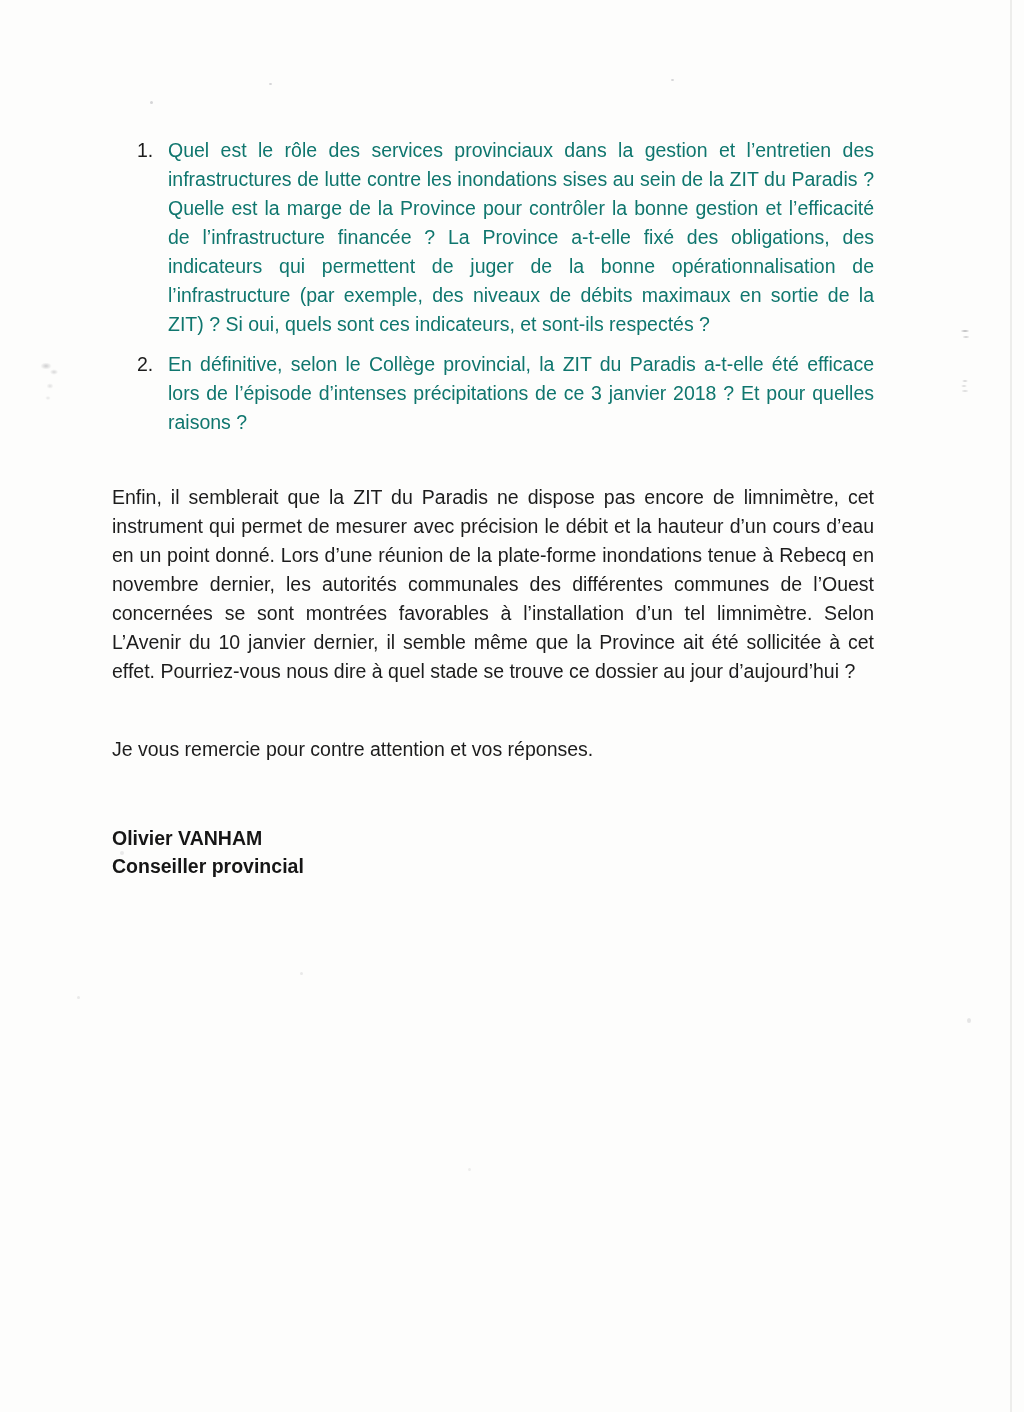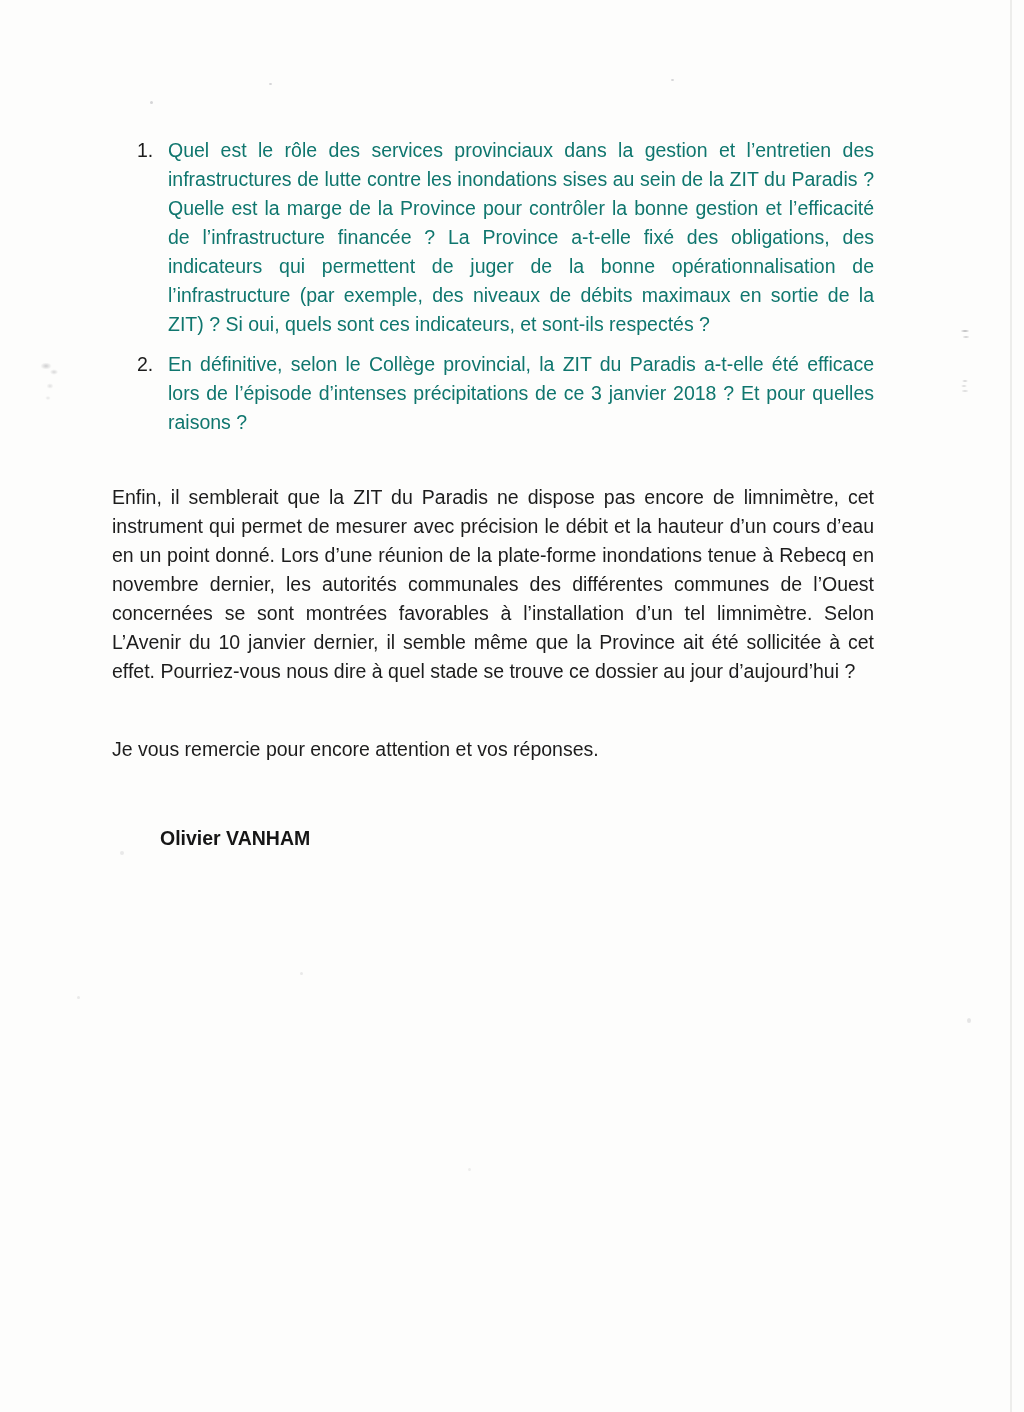--- a/index.html
+++ b/index.html
@@ -53,21 +53,20 @@
     color: #1c1c1c;
   }
   .thanks {
     margin: 49px 0 0 0;
     font-size: 19.5px;
     line-height: 29px;
     color: #1c1c1c;
   }
   .signature {
     margin-top: 60px;
-    margin-left: 48px;
   }
   .sig-name, .sig-title {
     font-size: 19.5px;
     line-height: 28px;
     font-weight: 700;
     color: #161616;
   }
   
   .edge-line {
     position: absolute;
@@ -135,24 +134,25 @@
         <span class="q-text">Quel est le rôle des services provinciaux dans la gestion et l’entretien des infrastructures de lutte contre les inondations sises au sein de la ZIT du Paradis&nbsp;? Quelle est la marge de la Province pour contrôler la bonne gestion et l’efficacité de l’infrastructure financée&nbsp;? La Province a-t-elle fixé des obligations, des indicateurs qui permettent de juger de la bonne opérationnalisation de l’infrastructure (par exemple, des niveaux de débits maximaux en sortie de la ZIT)&nbsp;? Si oui, quels sont ces indicateurs, et sont-ils respectés&nbsp;?</span>
       </li>
       <li>
         <span class="q-num">2.</span>
         <span class="q-text">En définitive, selon le Collège provincial, la ZIT du Paradis a-t-elle été efficace lors de l’épisode d’intenses précipitations de ce 3 janvier 2018&nbsp;? Et pour quelles raisons&nbsp;?</span>
       </li>
     </ol>
 
     <p class="body-para">Enfin, il semblerait que la ZIT du Paradis ne dispose pas encore de limnimètre, cet instrument qui permet de mesurer avec précision le débit et la hauteur d’un cours d’eau en un point donné. Lors d’une réunion de la plate-forme inondations tenue à Rebecq en novembre dernier, les autorités communales des différentes communes de l’Ouest concernées se sont montrées favorables à l’installation d’un tel limnimètre. Selon L’Avenir du 10 janvier dernier, il semble même que la Province ait été sollicitée à cet effet. Pourriez-vous nous dire à quel stade se trouve ce dossier au jour d’aujourd’hui&nbsp;?</p>
 
-    <p class="thanks">Je vous remercie pour encore attention et vos réponses.</p>
+    <p class="thanks">Je vous remercie pour contre attention et vos réponses.</p>
 
     <div class="signature">
       <div class="sig-name">Olivier VANHAM</div>
+      <div class="sig-title">Conseiller provincial</div>
     </div>
 
   </div>
 
   <div class="edge-line"></div>
   <div class="smudge smudge-left"></div>
   <div class="smudge mark-right-1"></div>
   <div class="smudge mark-right-2"></div>
   <div class="speck speck-1"></div>
   <div class="speck speck-2"></div>

